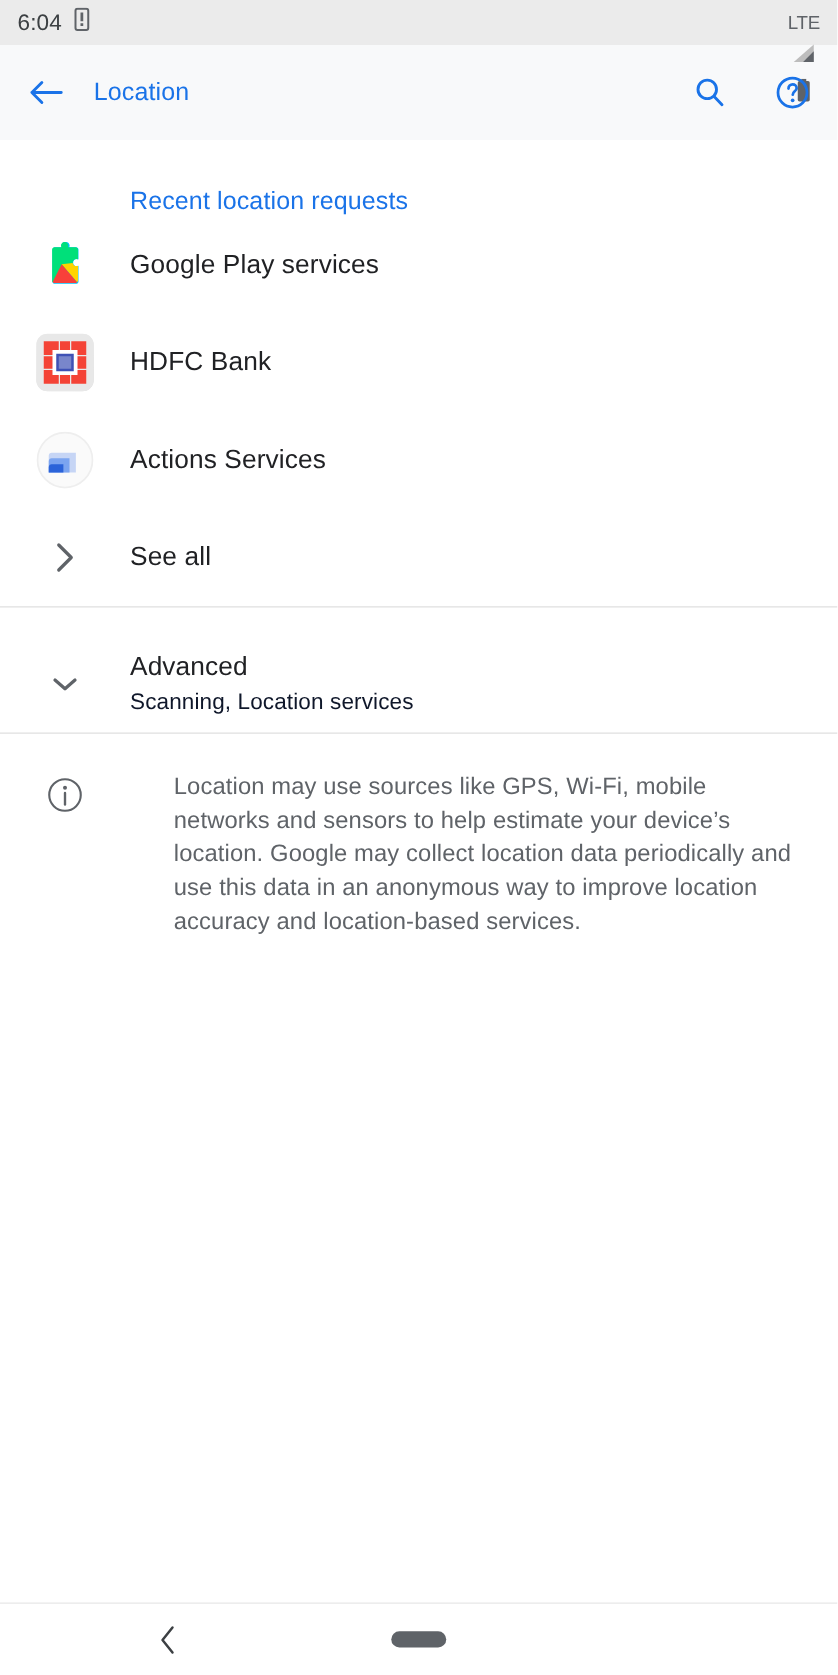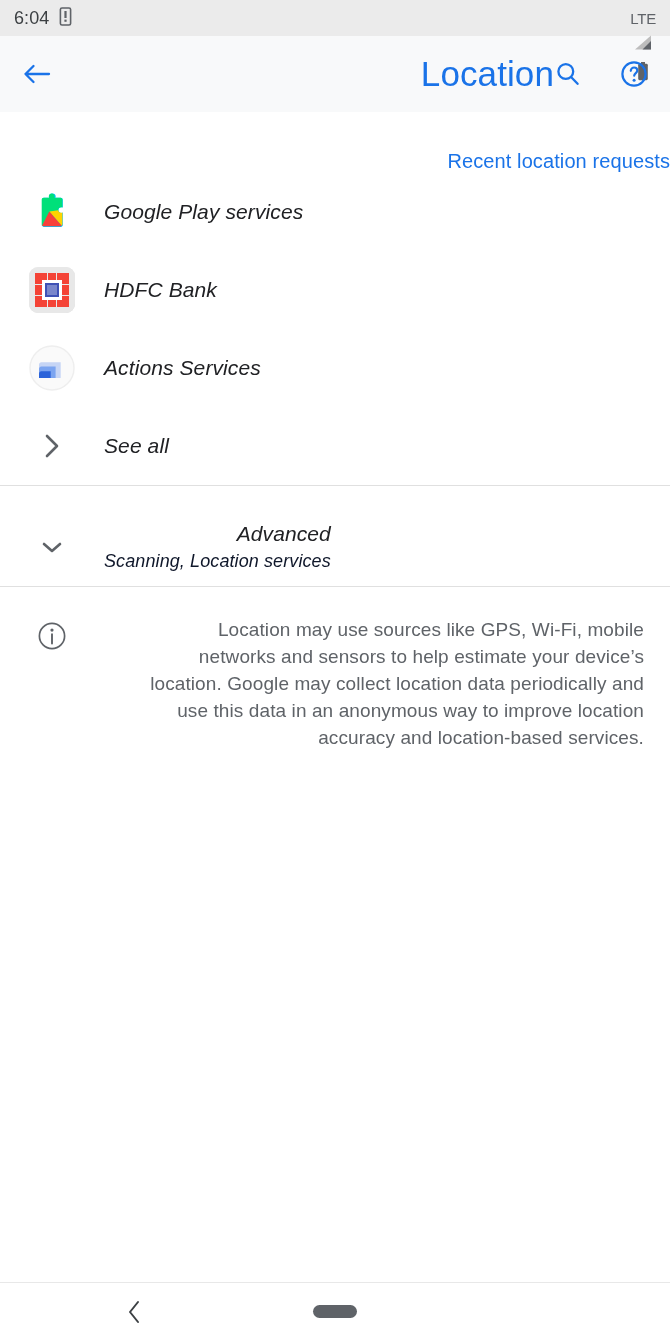--- a/index.html
+++ b/index.html
@@ -2,40 +2,40 @@
 <html><head>
 <meta charset="utf-8">
 <style>
   * { margin:0; padding:0; box-sizing:border-box; }
   html, body {
     width:670px; height:1340px;
     font-family:"Liberation Sans", sans-serif;
     background:#ffffff;
     overflow:hidden;
   }
-  #screen { position:relative; width:670px; height:1340px; background:#fff;text-align:right; }
+  #screen { position:relative; width:670px; height:1340px; background:#fff; }
 
   
   .statusbar {
     height:36px; background:#ebebeb;
     display:flex; align-items:center; justify-content:space-between;
     padding:0 14px;
   }
   .sb-left { display:flex; align-items:center; gap:10px; }
   .sb-time { font-size:18px; color:#3c4043; letter-spacing:.1px; }
   .sb-right { display:flex; align-items:center; gap:7px;flex-direction:column; }
   .sb-lte { font-size:15px; color:#5f6368; letter-spacing:-.2px; }
 
   
   .appbar {
     height:76px; background:#f8f9fa;
     display:flex; align-items:center; padding:0 22px;
   }
   .appbar-title {
-    font-size:35px; color:#1a73e8; margin-left:38px; flex:1;
+    font-size:20px; color:#1a73e8; margin-left:23px; flex:1;
     letter-spacing:.1px;
   }
   .appbar-actions { display:flex; align-items:center; gap:38px; }
   .icon-btn { display:flex; align-items:center; justify-content:center; cursor:pointer; }
 
   
   .master {
     background:#1b73e8; height:76px;
     display:flex; align-items:center; padding:0 22px 0 104px;
   }
@@ -58,21 +58,21 @@
     letter-spacing:.1px;
   }
   .row {
     display:flex; align-items:center; min-height:78px;
     padding:0 22px 0 0; cursor:pointer;
   }
   .row-icon {
     width:104px; display:flex; align-items:center; justify-content:center;
     flex:0 0 104px;
   }
-  .row-text { display:flex; flex-direction:column; justify-content:center;font-style:italic; }
+  .row-text { display:flex; flex-direction:column; justify-content:center; }
   .row-title { font-size:21px; color:#202124; letter-spacing:.1px; }
   .row-sub { font-size:18px; color:#0f172a; margin-top:5px; letter-spacing:.1px; }
 
   .divider { height:1px; background:#e0e0e0; width:100%; }
 
   .spacer-top { height:22px; }
 
   
   .info {
     display:flex; padding:30px 26px 0 0;gap:35px;

